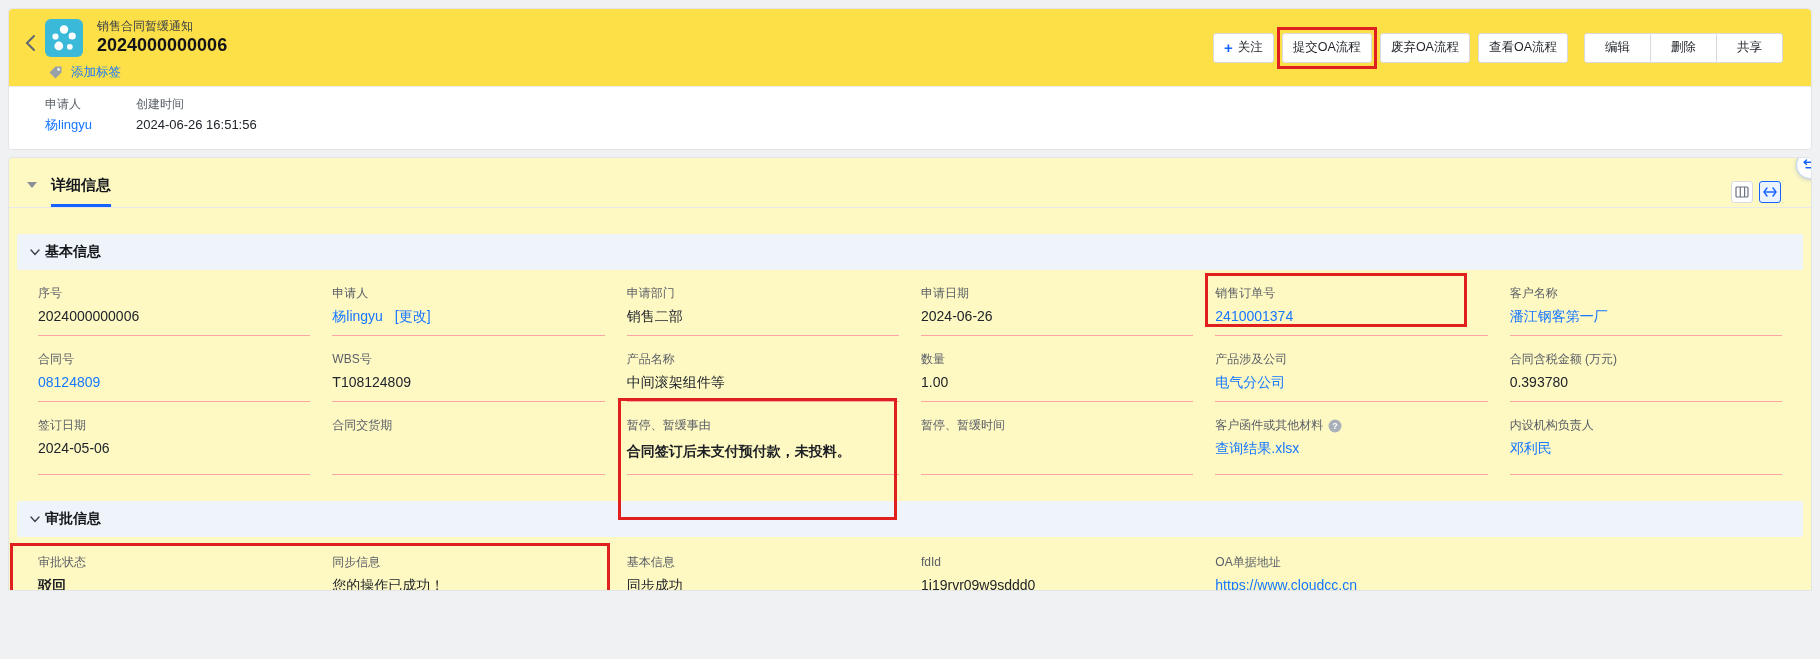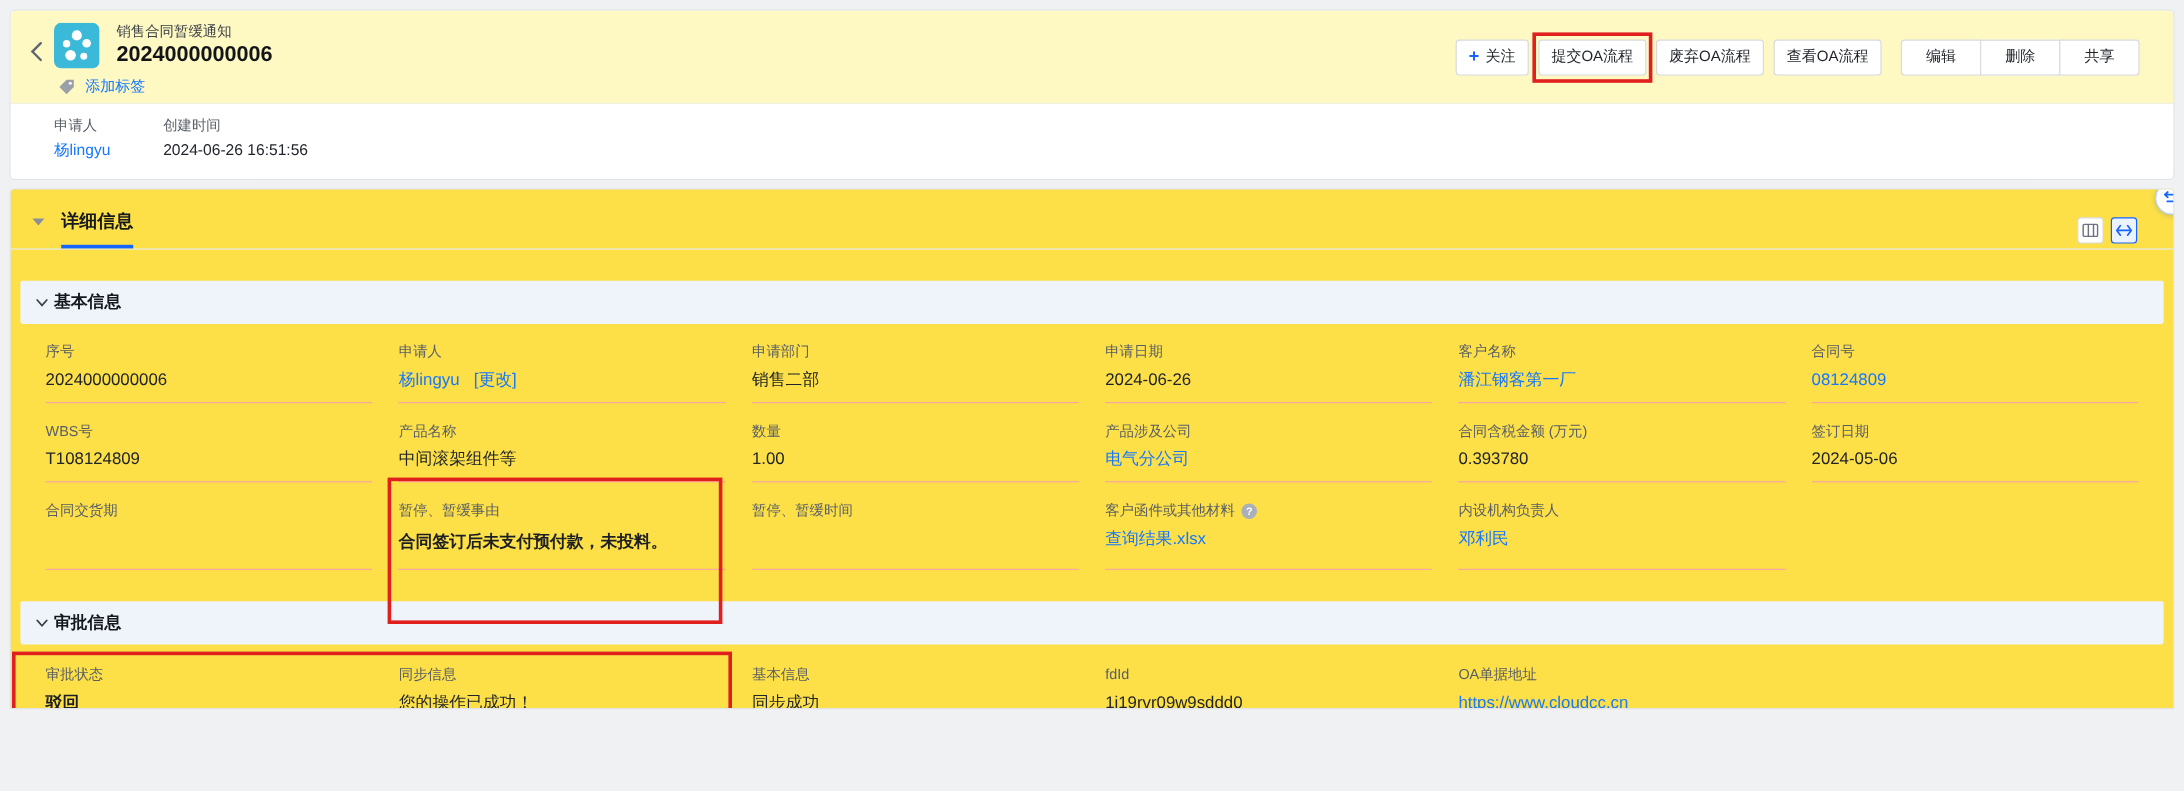--- a/index.html
+++ b/index.html
@@ -11,21 +11,21 @@
     color:#20242b;
   }
   .page { position:relative; width:1820px; height:659px; }
 
   
   .top-card {
     margin:8px 8px 0; background:#fff;
     border:1px solid #e2e4e8; border-radius:4px;
   }
   .top-main {
-    height:78px; background:#fef9c3; display:flex;
+    height:78px; background:#fde047; display:flex;
     border-bottom:1px solid #e9eaee; border-radius:4px 4px 0 0;
   }
   .back-btn {
     width:22px; margin:24px 0 0 14px; cursor:pointer; flex:none;
   }
   .head-left { display:flex; flex-direction:column; margin-top:10px; }
   .head-top { display:flex; }
   .app-icon { width:38px; height:38px; flex:none; }
   .titles { margin-left:14px; }
   .rec-type { font-size:12px; color:#3c4148; line-height:14px; }
@@ -46,21 +46,21 @@
   .btn-group .abtn:first-child { border-radius:3px 0 0 3px; margin-left:0; }
   .btn-group .abtn:last-child { border-radius:0 3px 3px 0; }
 
   .top-sub { height:62px; display:flex; gap:44px; padding:10px 0 0 36px; background:#fff; border-radius:0 0 4px 4px; }
   .sgroup .slabel { font-size:12px; color:#595e66; line-height:15px; }
   .sgroup .svalue { font-size:13px; margin-top:4px; line-height:17px; }
 
   
   .detail-card {
     position:relative; margin:7px 8px 0; height:434px; overflow:hidden;
-    background:#fde047; border:1px solid #e2e4e8; border-radius:4px 4px 0 0;
+    background:#fef9c3; border:1px solid #e2e4e8; border-radius:4px 4px 0 0;
   }
   .tab-row {
     position:relative; display:flex; align-items:flex-start;
     padding:17px 16px 0 18px; border-bottom:1px solid #e7e9ec;
   }
   .caret {
     width:0; height:0; margin:7px 14px 0 0;
     border-left:5px solid transparent; border-right:5px solid transparent;
     border-top:6px solid #8a8f98;
   }
@@ -230,20 +230,25 @@
       </div>
       <div class="cell">
         <div class="flabel">申请部门</div>
         <div class="fvalue">销售二部</div>
       </div>
       <div class="cell">
         <div class="flabel">申请日期</div>
         <div class="fvalue">2024-06-26</div>
       </div>
       <div class="cell">
+        <div class="flabel">销售订单号</div>
+        <div class="fvalue"><span class="link">2410001374</span></div>
+        <div class="ring order"></div>
+      </div>
+      <div class="cell">
         <div class="flabel">客户名称</div>
         <div class="fvalue"><span class="link">潘江钢客第一厂</span></div>
       </div>
 
       <div class="cell">
         <div class="flabel">合同号</div>
         <div class="fvalue"><span class="link">08124809</span></div>
       </div>
       <div class="cell">
         <div class="flabel">WBS号</div>

